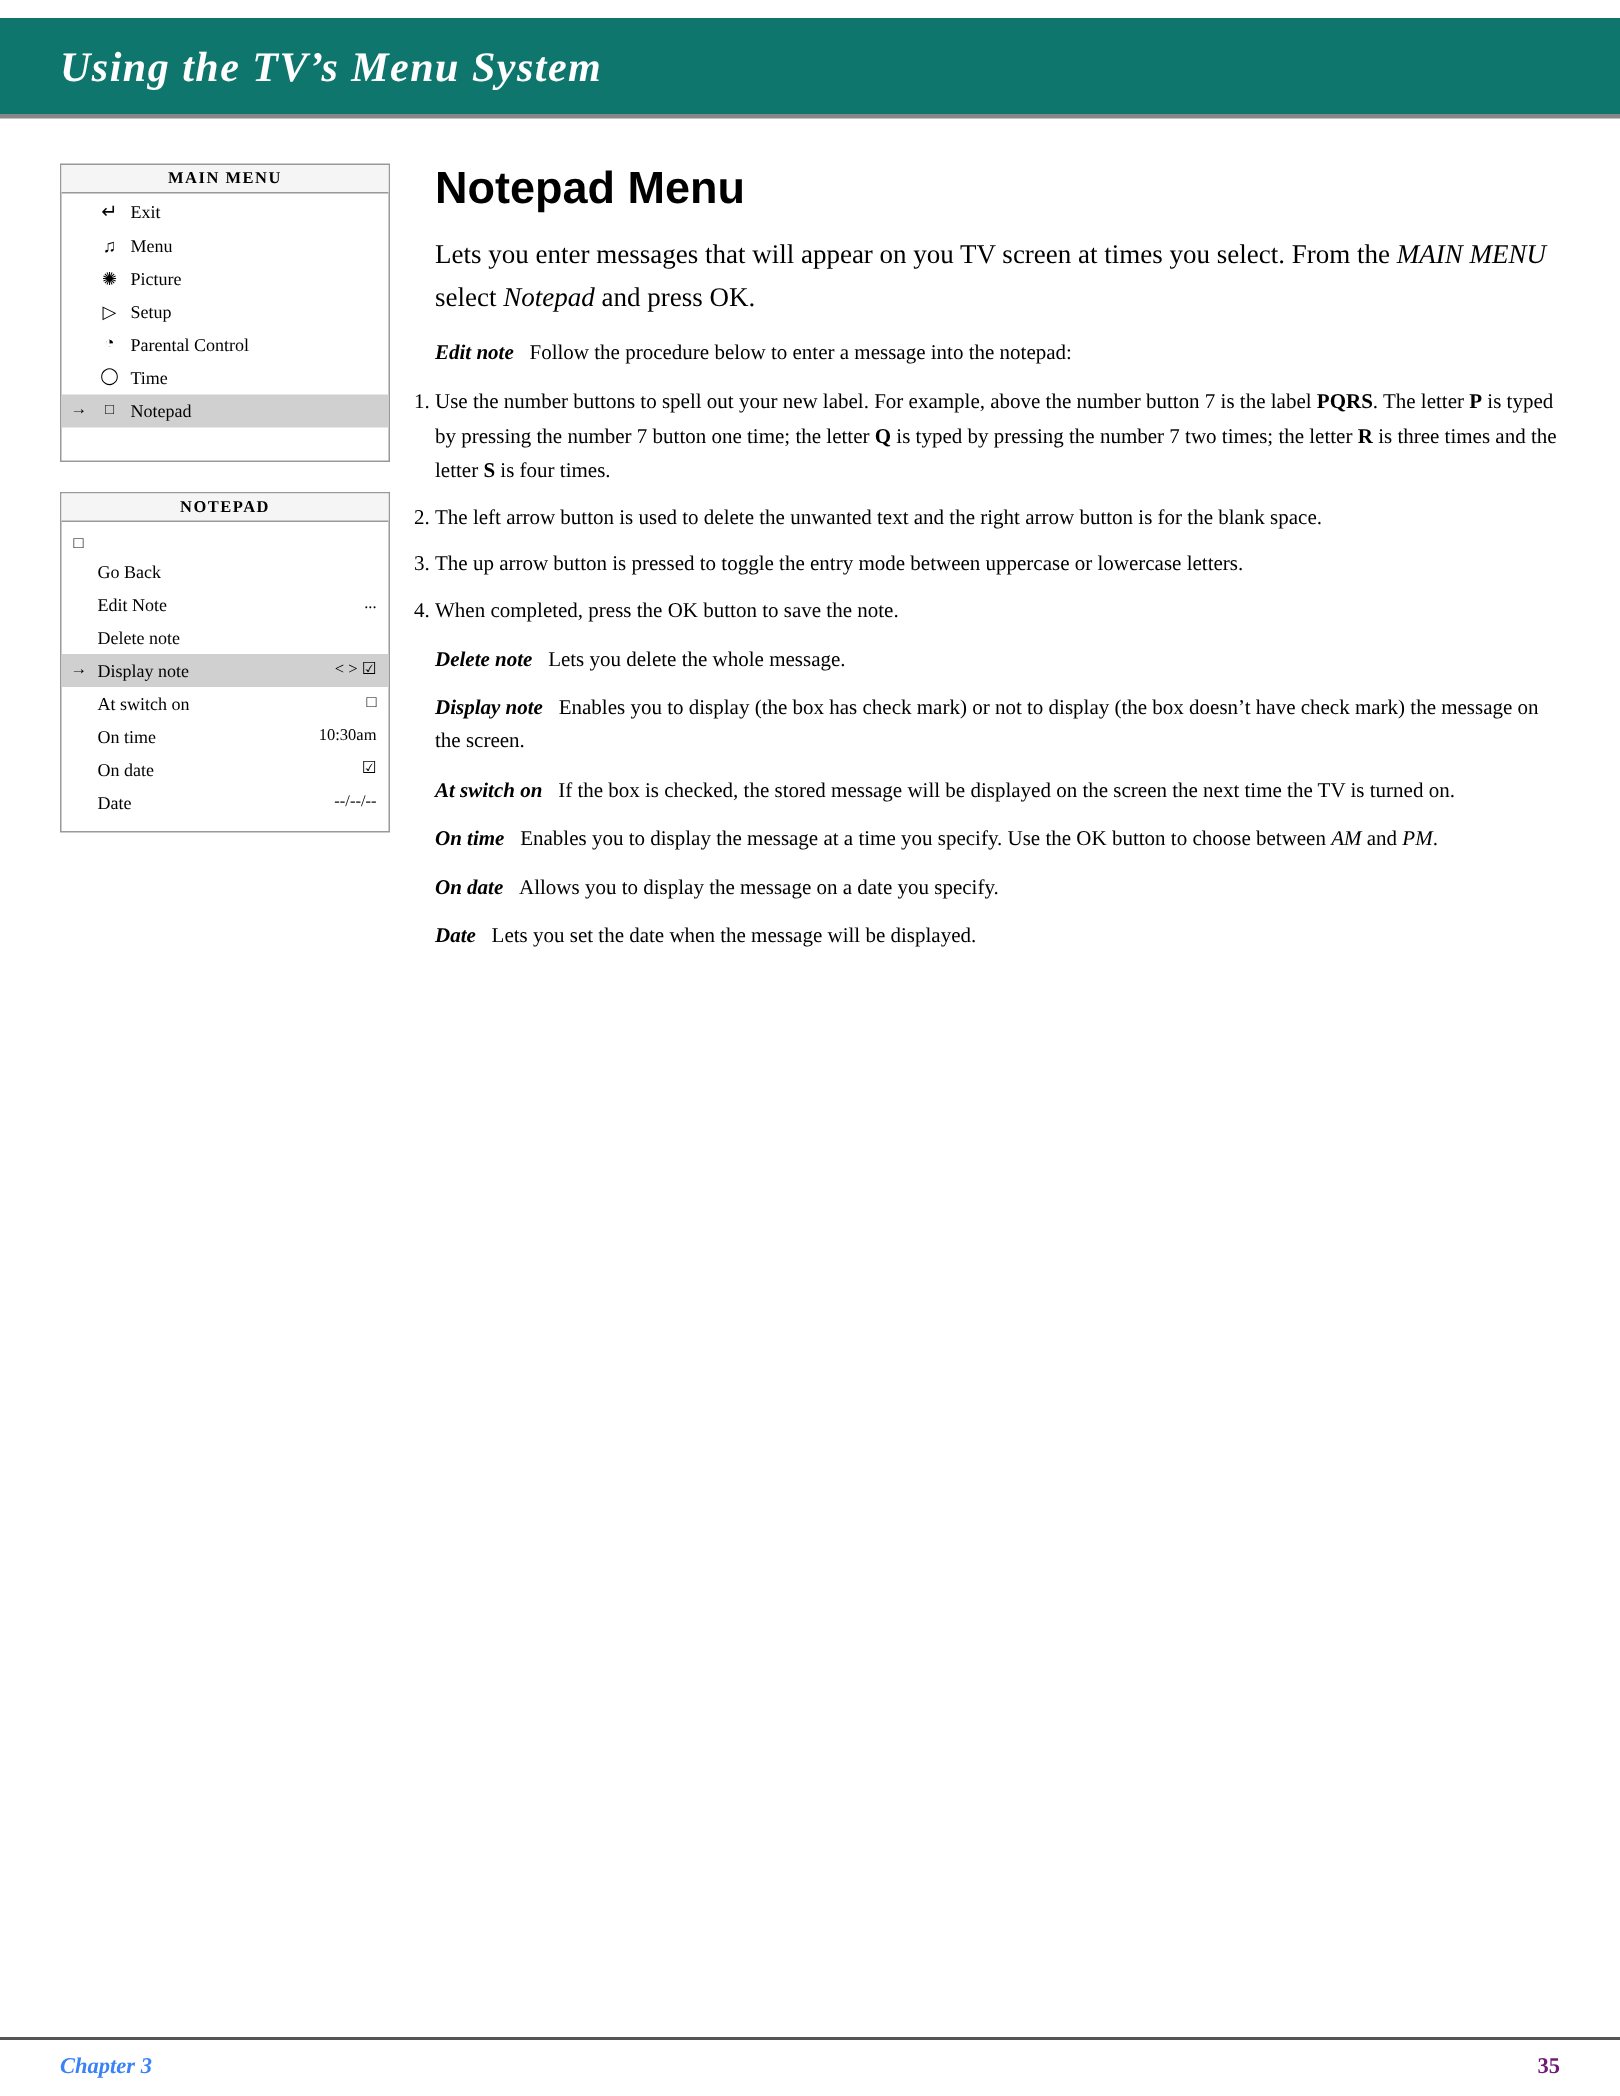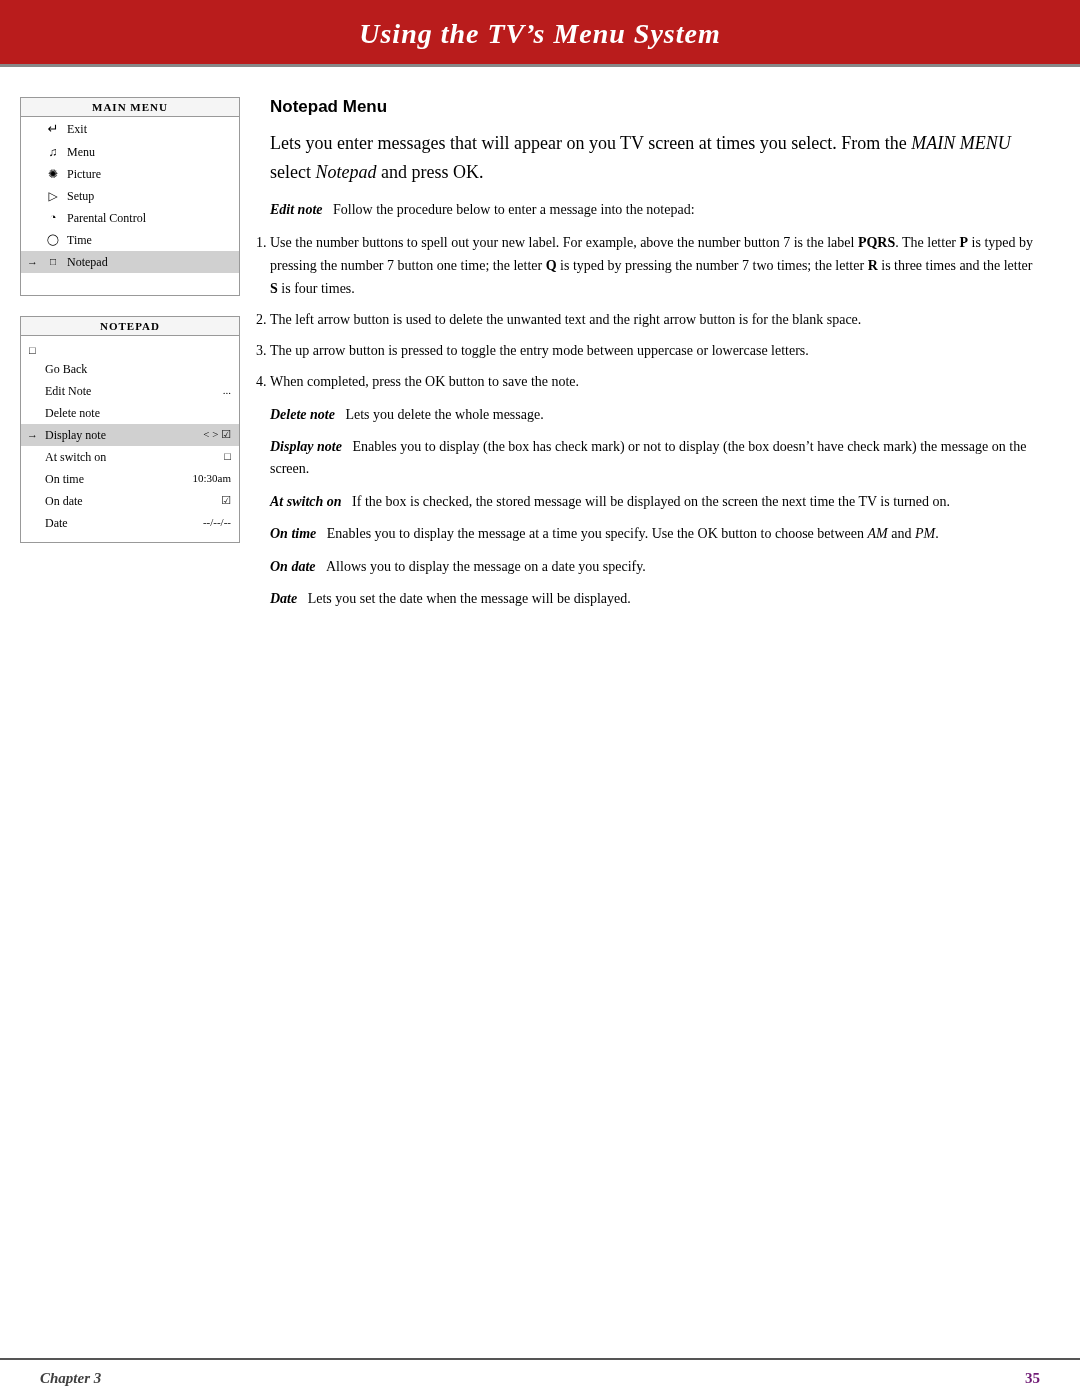--- a/index.html
+++ b/index.html
@@ -8,44 +8,45 @@
       width: 1080px;
       min-height: 1397px;
       background: #ffffff;
       font-family: Georgia, 'Times New Roman', serif;
       color: #000000;
       position: relative;
     }
 
     
     .page-header {
-      background: #b91c1c;
+      background: #0f766e;
       padding: 18px 40px 14px 40px;
-      text-align: center;
+      text-align: left;
+      margin-top: 12px;
     }
 
     .page-header-title {
       color: #ffffff;
       font-size: 28px;
       font-weight: bold;
       font-style: italic;
       letter-spacing: 1px;
     }
 
     .header-divider {
       border: none;
       border-top: 3px solid #888;
       margin: 0;
     }
 
     
     .main-content {
       display: flex;
       flex-direction: row;
-      padding: 30px 40px 40px 20px;
+      padding: 30px 40px 40px 40px;
       gap: 30px;
     }
 
     
     .left-panel {
       width: 220px;
       flex-shrink: 0;
     }
 
     
@@ -123,21 +124,21 @@
       margin-left: auto;
       font-size: 11px;
     }
 
     
     .right-panel {
       flex: 1;
     }
 
     .section-title {
-      font-size: 17px;
+      font-size: 30px;
       font-weight: bold;
       margin-bottom: 12px;
       font-family: Arial, sans-serif;
     }
 
     .intro-text {
       font-size: 18px;
       line-height: 1.6;
       margin-bottom: 12px;
     }
@@ -173,21 +174,21 @@
       padding: 10px 40px;
       display: flex;
       justify-content: space-between;
       align-items: center;
     }
 
     .footer-chapter {
       font-style: italic;
       font-weight: bold;
       font-size: 15px;
-      color: #404040;
+      color: #3b82f6;
     }
 
     .footer-page {
       font-size: 15px;
       font-weight: bold;
       color: #701a75;
     }
 
     
     .notepad-spacer {

